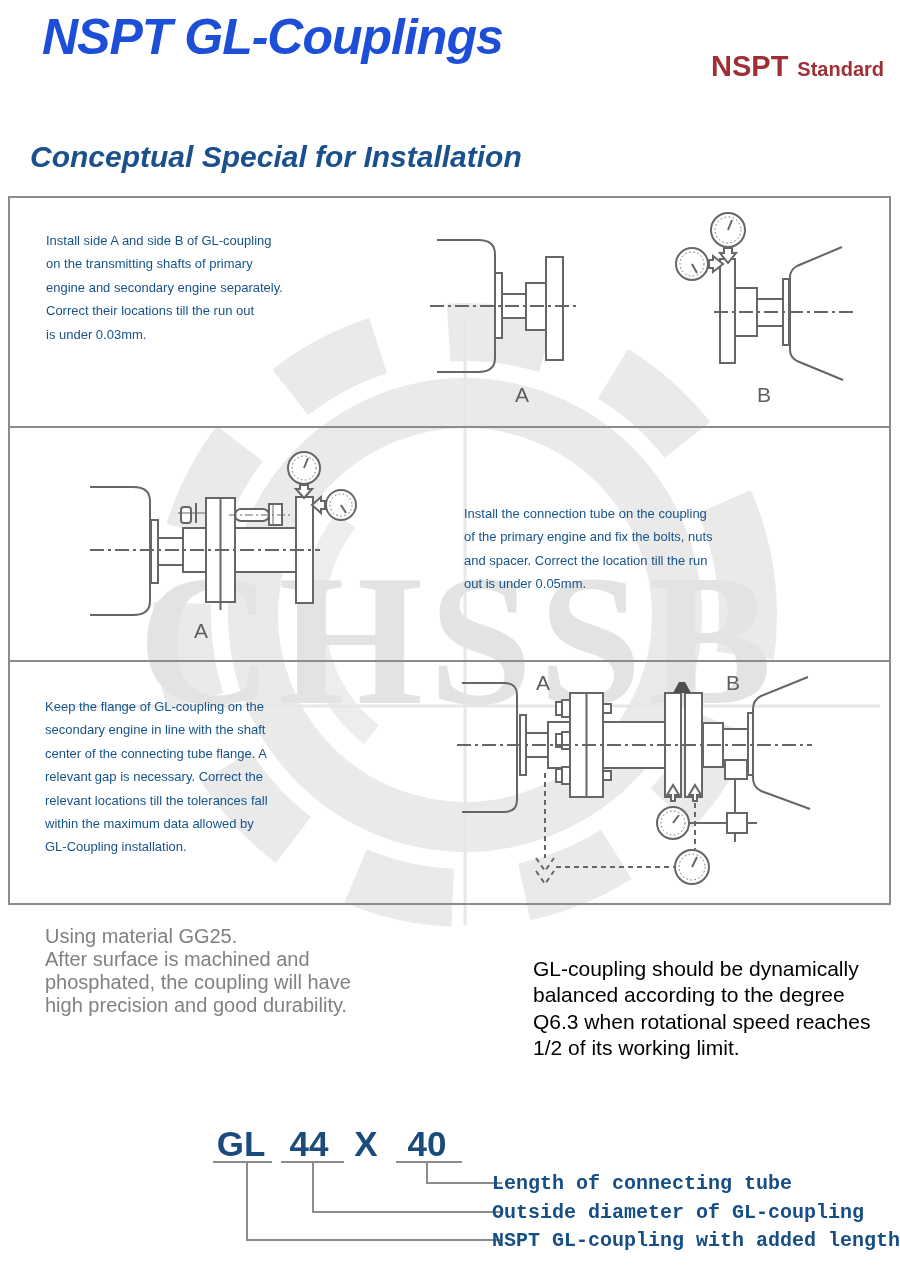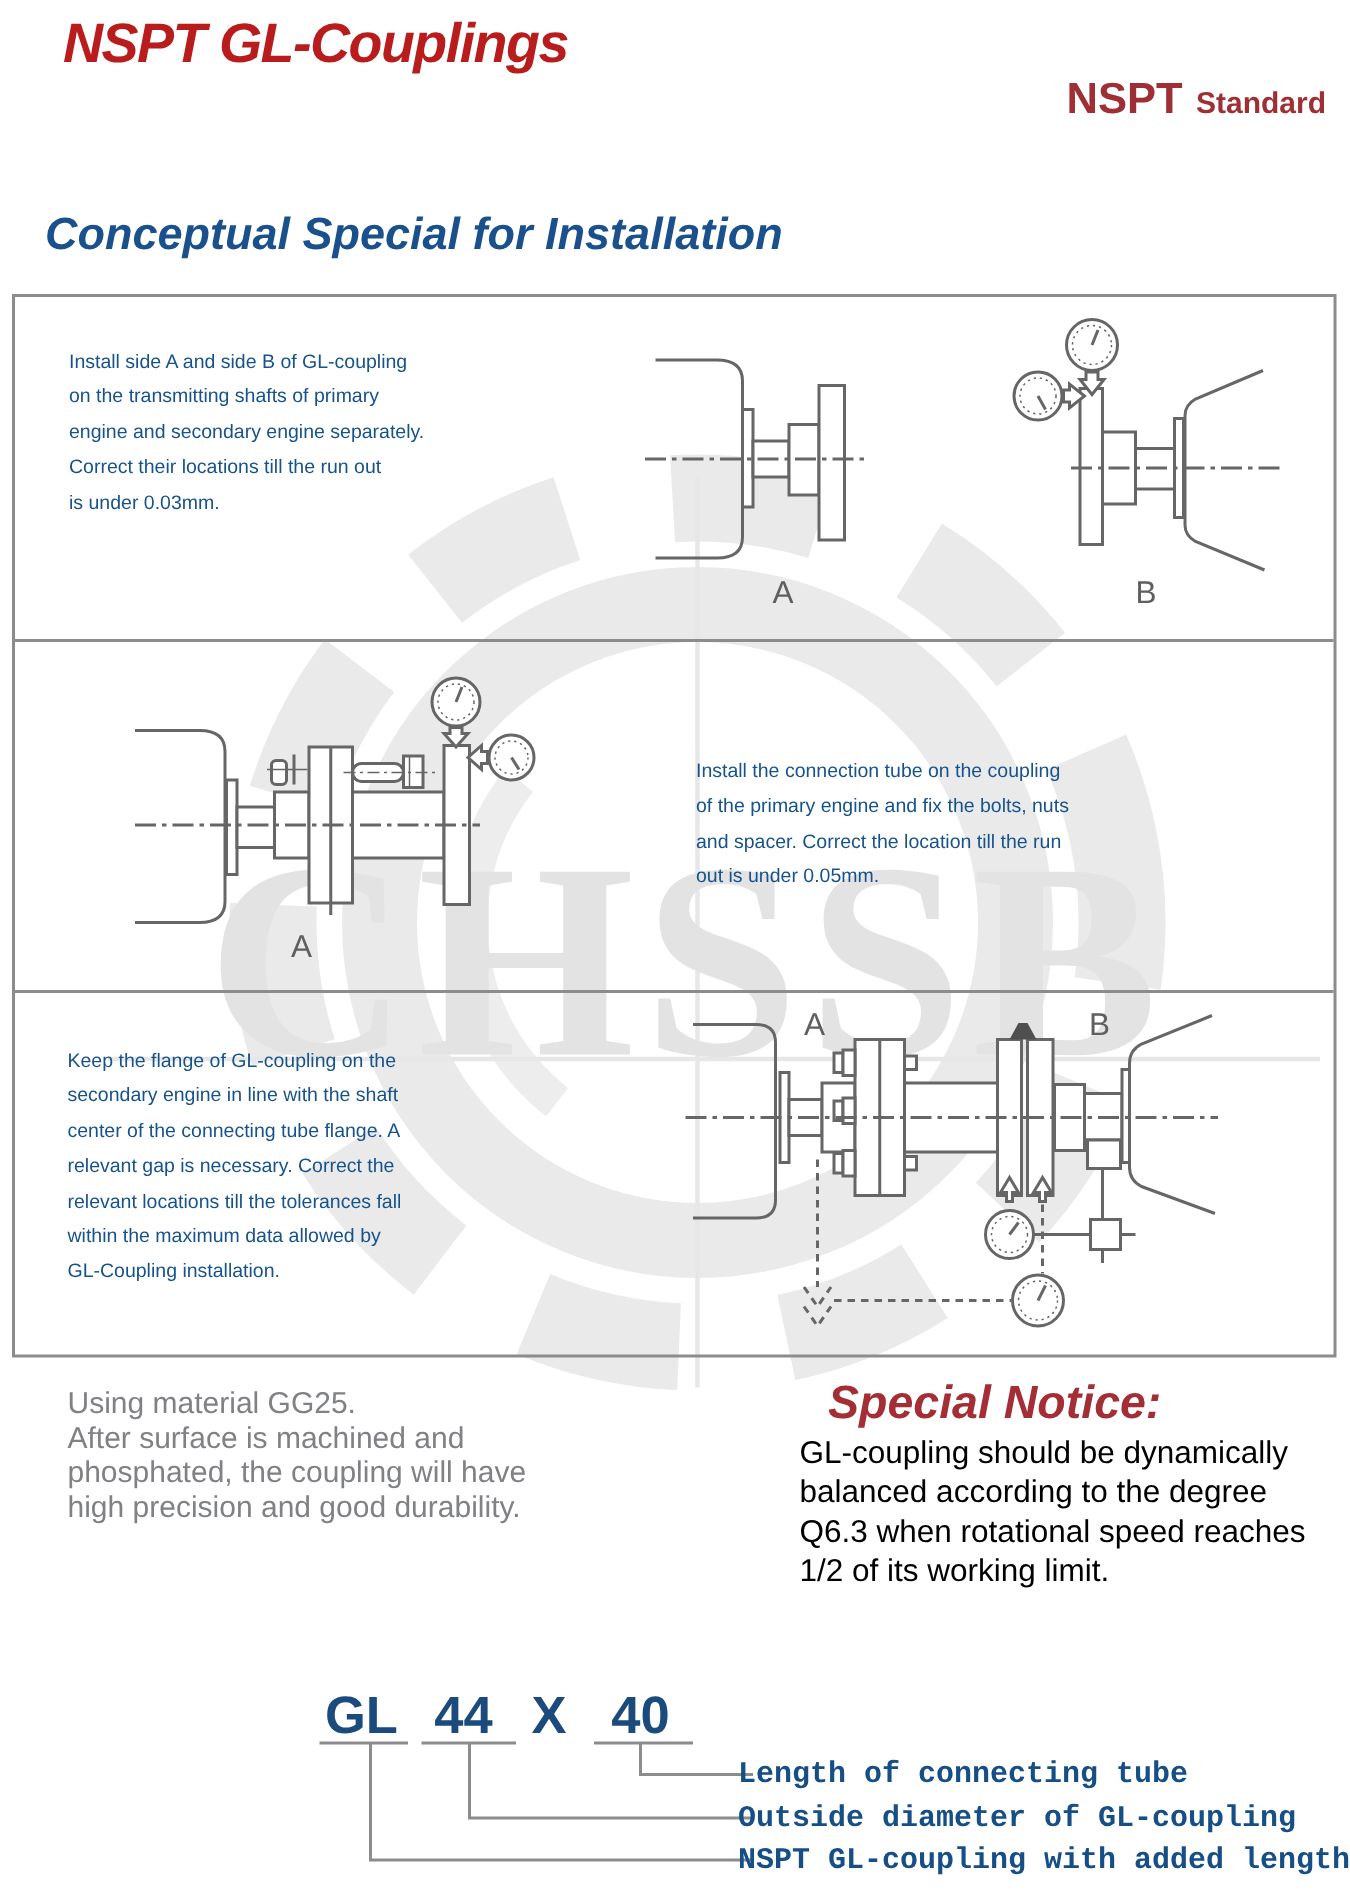--- a/index.html
+++ b/index.html
@@ -1,21 +1,21 @@
 <!DOCTYPE html>
 <html><head>
 <meta charset="utf-8">
 <style>
   html,body{margin:0;padding:0;background:#ffffff;}
   .page{position:relative;width:900px;height:1267px;background:#ffffff;overflow:hidden;
         font-family:"Liberation Sans",sans-serif;}
   .abs{position:absolute;}
   
-  .main-title{left:42px;top:8px;font-size:37px;font-weight:bold;font-style:italic;
-              color:#b91c1c;letter-spacing:-1px;white-space:nowrap;z-index:2;}
+  .main-title{left:42px;top:8px;font-size:50px;font-weight:bold;font-style:italic;
+              color:#1d4ed8;letter-spacing:-1px;white-space:nowrap;z-index:2;}
   .brand{left:683px;top:50px;display:flex;align-items:baseline;gap:9px;color:#9e2f34;z-index:2;margin-left:28px;}
   .brand-main{font-size:29px;font-weight:bold;}
   .brand-suffix{font-size:20px;font-weight:bold;text-align:right;}
   .section-title{left:30px;top:140px;font-size:30px;font-weight:bold;font-style:italic;
                  color:#1a508c;white-space:nowrap;z-index:2;}
   
   .watermark{left:0;top:0;z-index:0;pointer-events:none;}
   
   .diagram-box{left:8px;top:196px;width:883px;height:709px;border:2px solid #8c8c8c;
                box-sizing:border-box;z-index:1;}
@@ -216,21 +216,20 @@
       <text x="91" y="22" font-size="21" fill="#5f5f5f" text-anchor="middle">A</text>
       <text x="281" y="22" font-size="21" fill="#5f5f5f" text-anchor="middle">B</text>
     </svg>
   </div>
 
   <div class="abs gray-text" style="left:45px;top:925px;width:360px;">Using material GG25.
 After surface is machined and
 phosphated, the coupling will have
 high precision and good durability.</div>
 
-  <div class="abs notice-title">Special Notice:</div>
   <div class="abs notice-text">GL-coupling should be dynamically
 balanced according to the degree
 Q6.3 when rotational speed reaches
 1/2 of its working limit.</div>
 
   <div class="abs code-part" style="left:213px;width:56px;">GL</div>
   <div class="abs code-part" style="left:281px;width:56px;">44</div>
   <div class="abs code-part" style="left:347px;width:38px;">X</div>
   <div class="abs code-part" style="left:397px;width:60px;">40</div>
 

